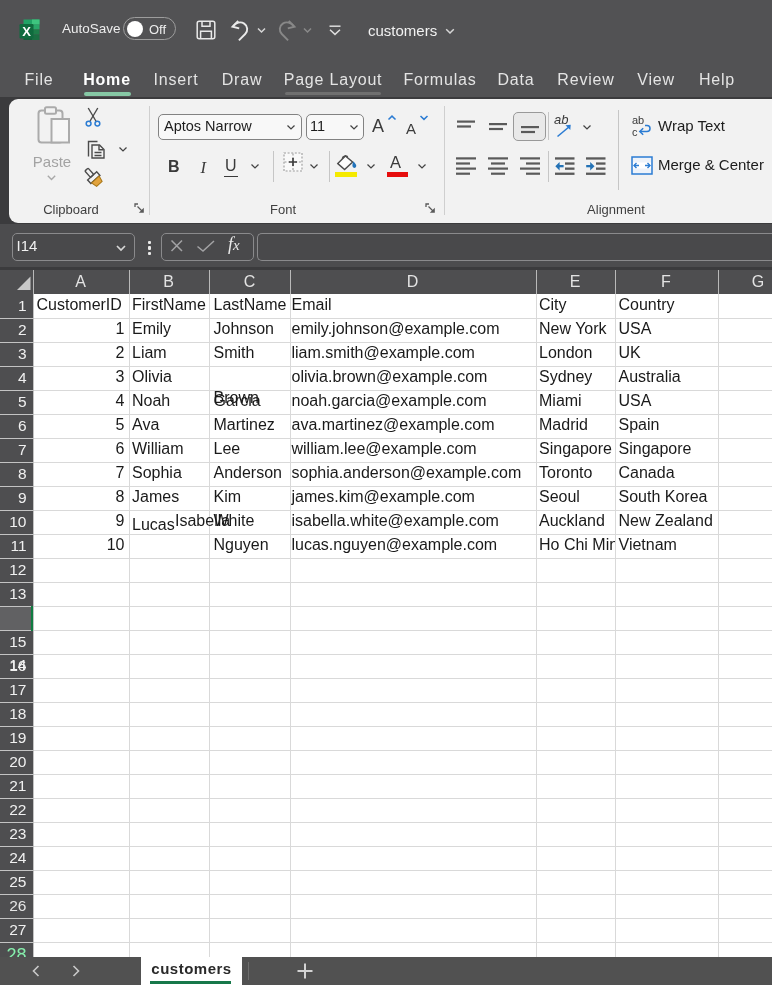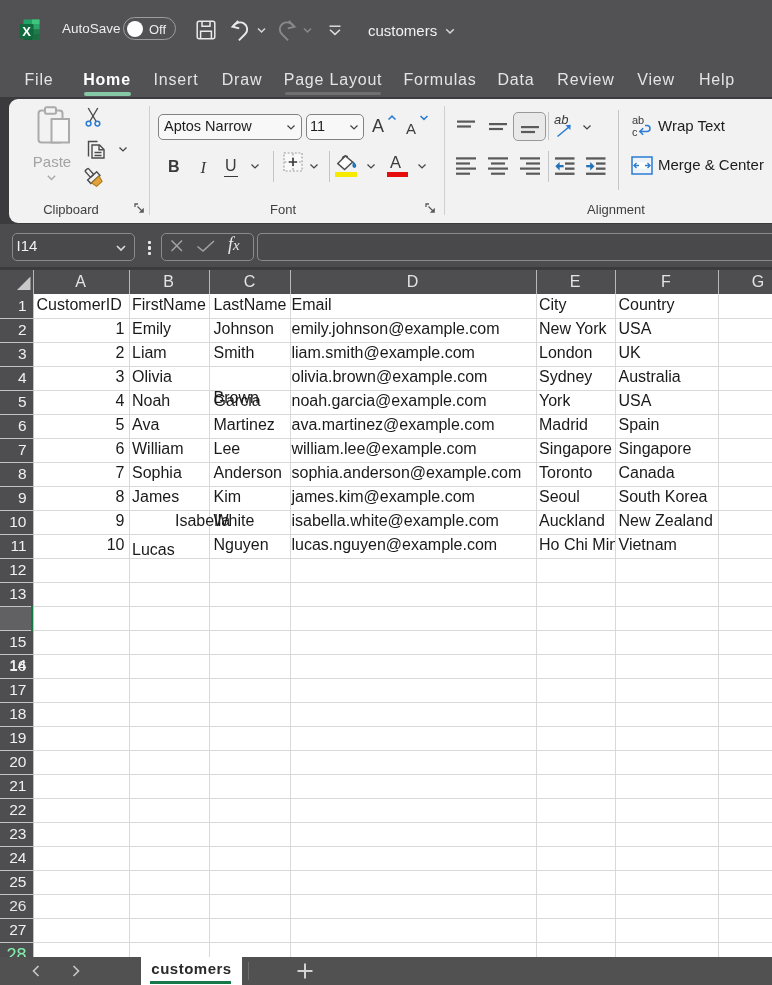--- a/index.html
+++ b/index.html
@@ -400,21 +400,21 @@
 <div class="txt" style="left:124.5px;top:367.5px;transform:translateX(-100%);font-size:16px;color:#1a1a1a;">3</div>
 <div class="txt" style="left:132px;top:367.5px;font-size:16px;color:#1a1a1a;">Olivia</div>
 <div class="txt" style="left:213.5px;top:389px;font-size:16px;color:#1a1a1a;">Brown</div>
 <div class="txt" style="left:291.5px;top:367.5px;font-size:16px;color:#1a1a1a;">olivia.brown@example.com</div>
 <div class="txt" style="left:539px;top:367.5px;font-size:16px;color:#1a1a1a;max-width:76px;overflow:hidden;">Sydney</div>
 <div class="txt" style="left:618.5px;top:367.5px;font-size:16px;color:#1a1a1a;">Australia</div>
 <div class="txt" style="left:124.5px;top:391.5px;transform:translateX(-100%);font-size:16px;color:#1a1a1a;">4</div>
 <div class="txt" style="left:132px;top:391.5px;font-size:16px;color:#1a1a1a;">Noah</div>
 <div class="txt" style="left:213.5px;top:391.5px;font-size:16px;color:#1a1a1a;">Garcia</div>
 <div class="txt" style="left:291.5px;top:391.5px;font-size:16px;color:#1a1a1a;">noah.garcia@example.com</div>
-<div class="txt" style="left:539px;top:391.5px;font-size:16px;color:#1a1a1a;max-width:76px;overflow:hidden;">York</div>
+<div class="txt" style="left:539px;top:391.5px;font-size:16px;color:#1a1a1a;max-width:76px;overflow:hidden;">Miami</div>
 <div class="txt" style="left:618.5px;top:391.5px;font-size:16px;color:#1a1a1a;">USA</div>
 <div class="txt" style="left:124.5px;top:415.5px;transform:translateX(-100%);font-size:16px;color:#1a1a1a;">5</div>
 <div class="txt" style="left:132px;top:415.5px;font-size:16px;color:#1a1a1a;">Ava</div>
 <div class="txt" style="left:213.5px;top:415.5px;font-size:16px;color:#1a1a1a;">Martinez</div>
 <div class="txt" style="left:291.5px;top:415.5px;font-size:16px;color:#1a1a1a;">ava.martinez@example.com</div>
 <div class="txt" style="left:539px;top:415.5px;font-size:16px;color:#1a1a1a;max-width:76px;overflow:hidden;">Madrid</div>
 <div class="txt" style="left:618.5px;top:415.5px;font-size:16px;color:#1a1a1a;">Spain</div>
 <div class="txt" style="left:124.5px;top:439.5px;transform:translateX(-100%);font-size:16px;color:#1a1a1a;">6</div>
 <div class="txt" style="left:132px;top:439.5px;font-size:16px;color:#1a1a1a;">William</div>
 <div class="txt" style="left:213.5px;top:439.5px;font-size:16px;color:#1a1a1a;">Lee</div>
@@ -433,21 +433,21 @@
 <div class="txt" style="left:291.5px;top:487.5px;font-size:16px;color:#1a1a1a;">james.kim@example.com</div>
 <div class="txt" style="left:539px;top:487.5px;font-size:16px;color:#1a1a1a;max-width:76px;overflow:hidden;">Seoul</div>
 <div class="txt" style="left:618.5px;top:487.5px;font-size:16px;color:#1a1a1a;">South Korea</div>
 <div class="txt" style="left:124.5px;top:511.5px;transform:translateX(-100%);font-size:16px;color:#1a1a1a;">9</div>
 <div class="txt" style="left:132px;top:511.5px;font-size:16px;color:#1a1a1a;margin-left:43px;">Isabella</div>
 <div class="txt" style="left:213.5px;top:511.5px;font-size:16px;color:#1a1a1a;">White</div>
 <div class="txt" style="left:291.5px;top:511.5px;font-size:16px;color:#1a1a1a;">isabella.white@example.com</div>
 <div class="txt" style="left:539px;top:511.5px;font-size:16px;color:#1a1a1a;max-width:76px;overflow:hidden;">Auckland</div>
 <div class="txt" style="left:618.5px;top:511.5px;font-size:16px;color:#1a1a1a;">New Zealand</div>
 <div class="txt" style="left:124.5px;top:535.5px;transform:translateX(-100%);font-size:16px;color:#1a1a1a;">10</div>
-<div class="txt" style="left:132px;top:541px;font-size:16px;color:#1a1a1a;text-align:right;">Lucas</div>
+<div class="txt" style="left:132px;top:516px;font-size:16px;color:#1a1a1a;text-align:right;">Lucas</div>
 <div class="txt" style="left:213.5px;top:535.5px;font-size:16px;color:#1a1a1a;">Nguyen</div>
 <div class="txt" style="left:291.5px;top:535.5px;font-size:16px;color:#1a1a1a;">lucas.nguyen@example.com</div>
 <div class="txt" style="left:539px;top:535.5px;font-size:16px;color:#1a1a1a;max-width:76px;overflow:hidden;">Ho Chi Minh City</div>
 <div class="txt" style="left:618.5px;top:535.5px;font-size:16px;color:#1a1a1a;">Vietnam</div>
 <div class="ab" style="left:0;top:957px;width:772px;height:28px;background:#515151;"></div>
 <svg class="ab" style="left:30px;top:964px" width="12" height="14" viewBox="0 0 12 14">
 <path d="M8.5 2 L3.5 7 l5 5" fill="none" stroke="#c9c9c9" stroke-width="1.6"></path>
   </svg>
 <svg class="ab" style="left:70px;top:964px" width="12" height="14" viewBox="0 0 12 14">
 <path d="M3.5 2 L8.5 7 l-5 5" fill="none" stroke="#c9c9c9" stroke-width="1.6"></path>

